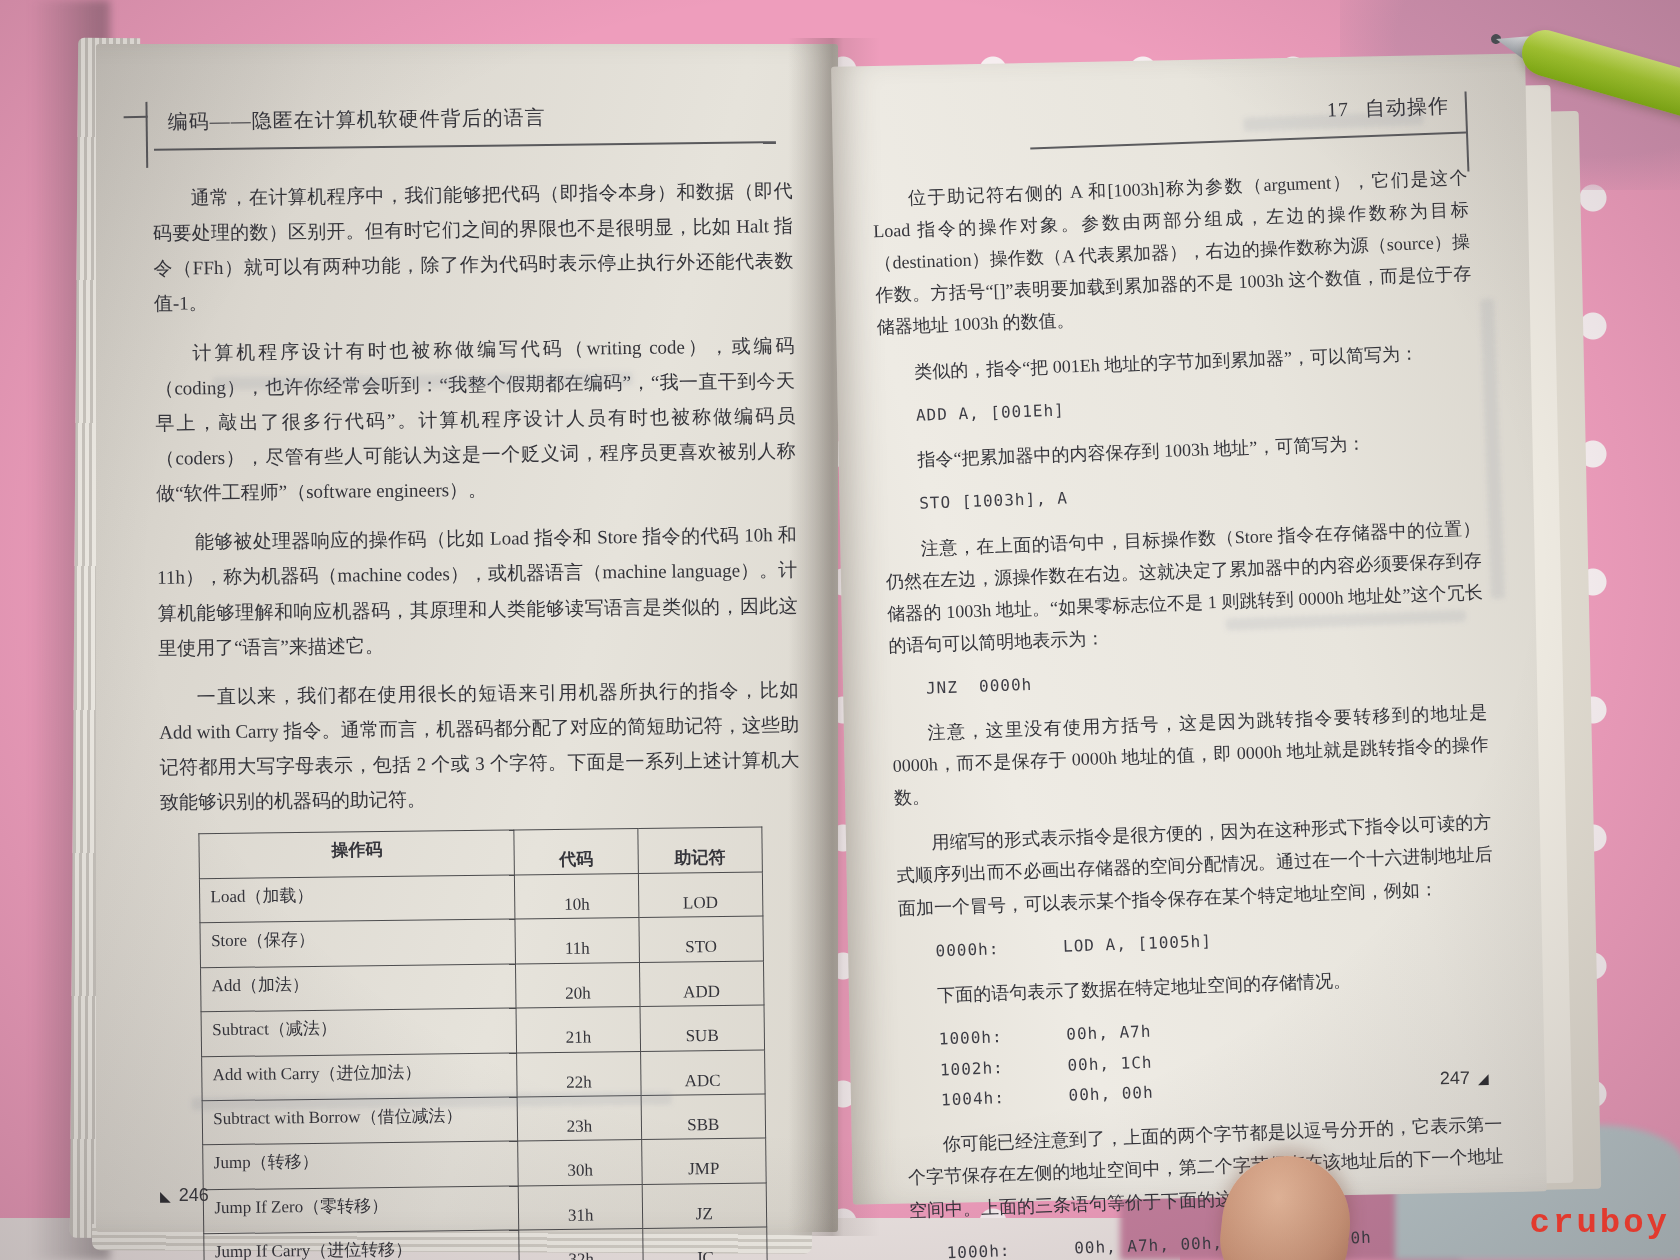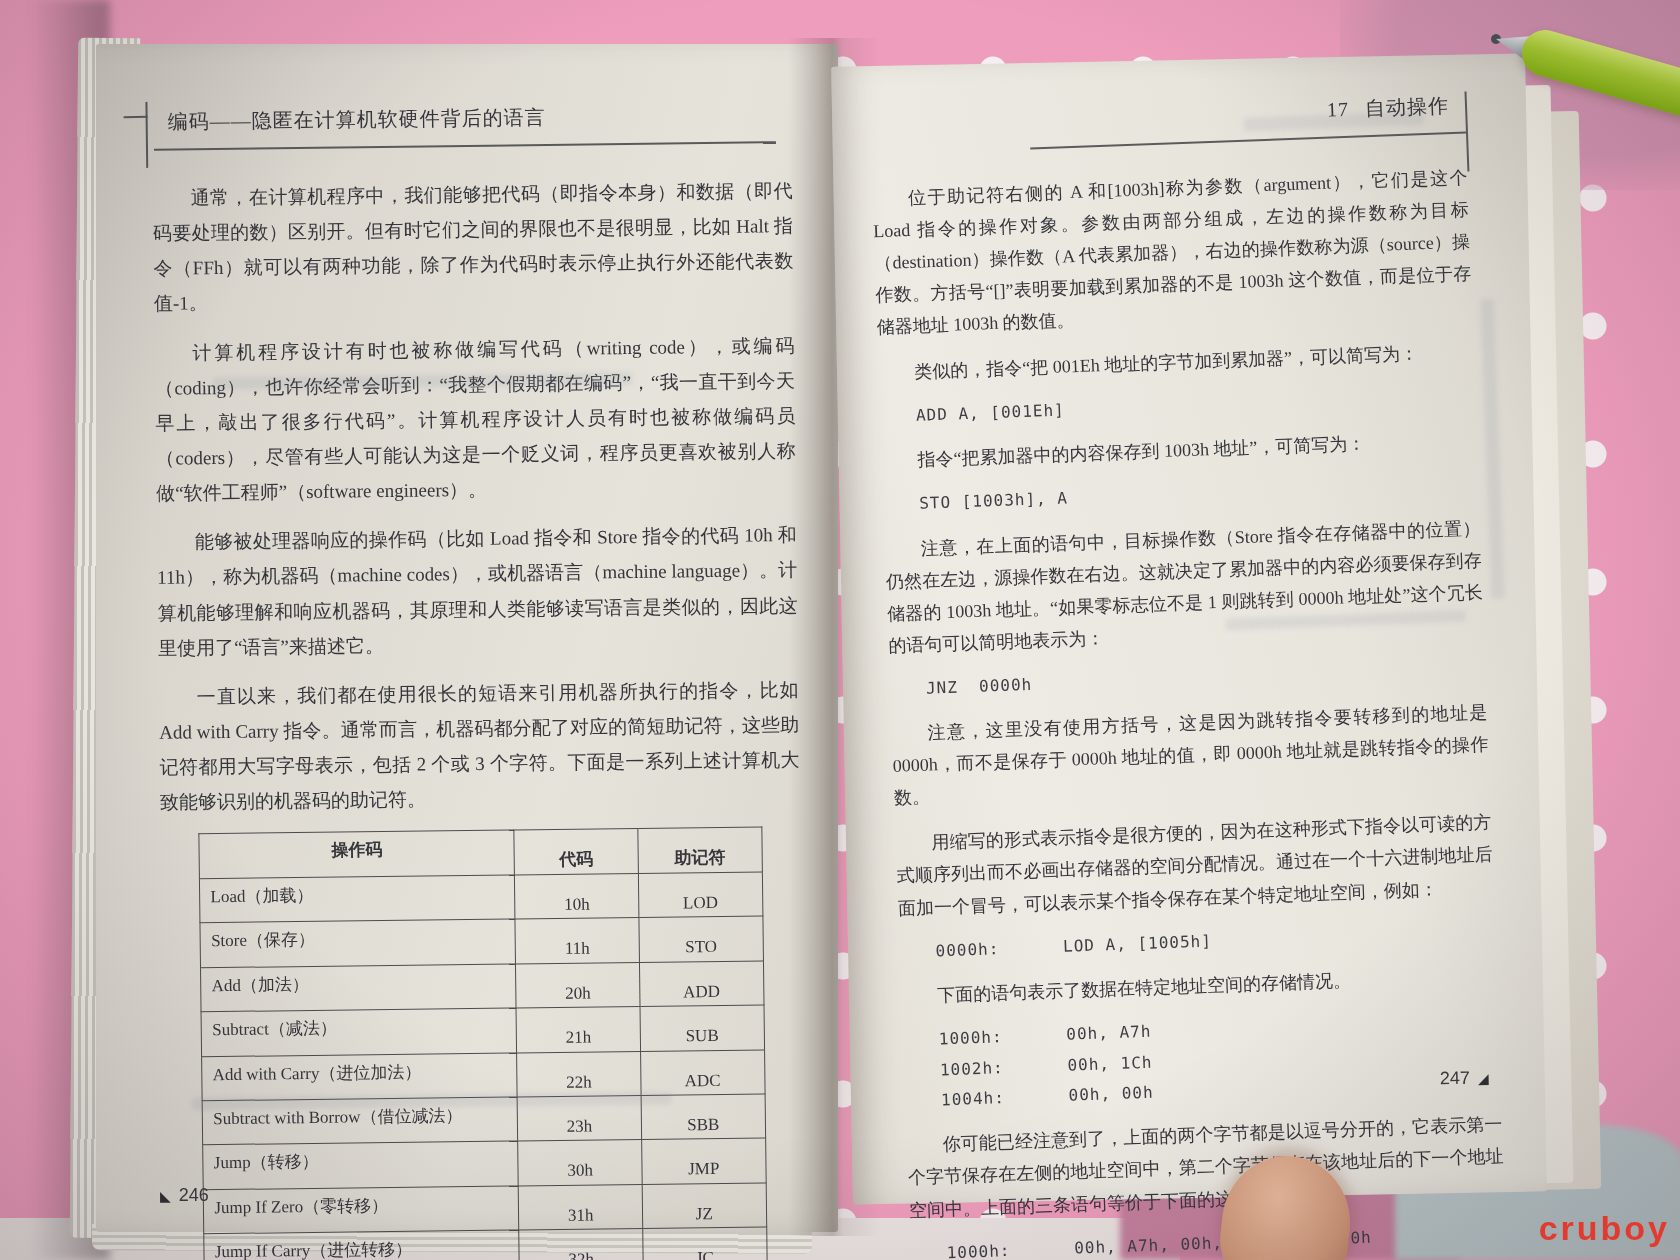--- a/index.html
+++ b/index.html
@@ -81,22 +81,22 @@
   .pen-tip{position:absolute;left:0;top:11px;width:32px;height:24px;
     background:linear-gradient(to bottom,#eceeef,#969ca2);clip-path:polygon(0 50%,100% 0,100% 100%);}
   .pen-point{position:absolute;left:-5px;top:18px;width:10px;height:10px;border-radius:50%;background:#4c5156;}
   
   .finger{position:absolute;left:1222px;top:1156px;width:128px;height:135px;
     border-radius:52% 52% 38% 38%;transform:rotate(6deg);
     background:radial-gradient(ellipse at 42% 32%,#ecbd9f,#d29a7c 62%,#b87e62 95%);
     box-shadow:0 -8px 16px rgba(110,60,40,0.28);}
   .vignette{position:absolute;inset:0;pointer-events:none;
     background:radial-gradient(ellipse at 50% 45%,rgba(0,0,0,0) 58%,rgba(38,28,34,0.20) 100%);}
-  .watermark{position:absolute;right:10px;bottom:12px;
-    font-family:Liberation Sans, sans-serif;font-weight:bold;
+  .watermark{position:absolute;right:10px;bottom:18px;
+    font-family:Liberation Mono, monospace;font-weight:bold;
     font-size:34px;letter-spacing:3px;color:#e23a2e;}
 </style>
 </head>
 <body>
 
 <div class="scene">
 
   <div class="patch-tr"></div>
   <div class="patch-bottom"></div>
   <div class="patch-br-pink"></div>

